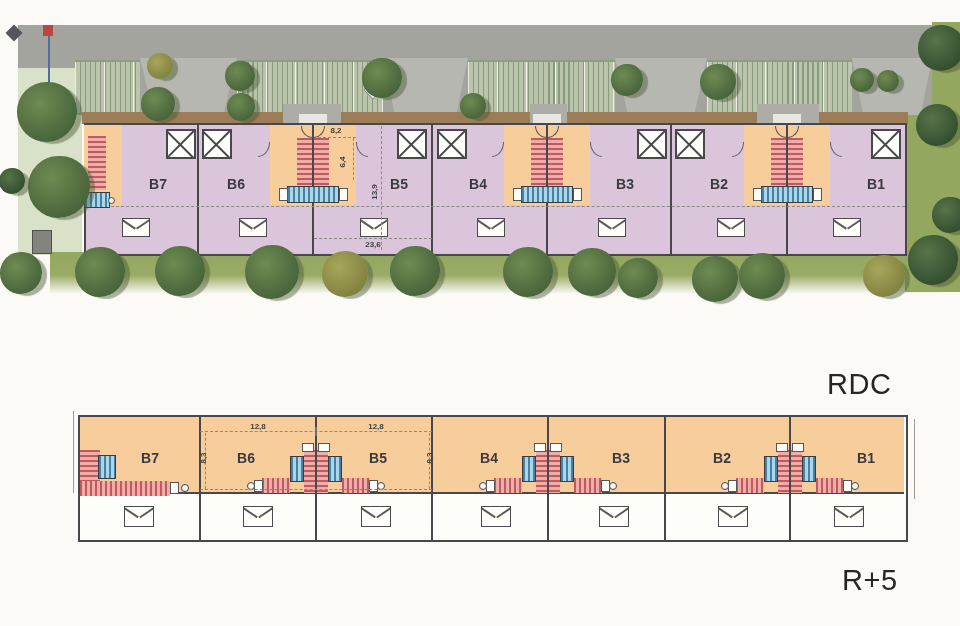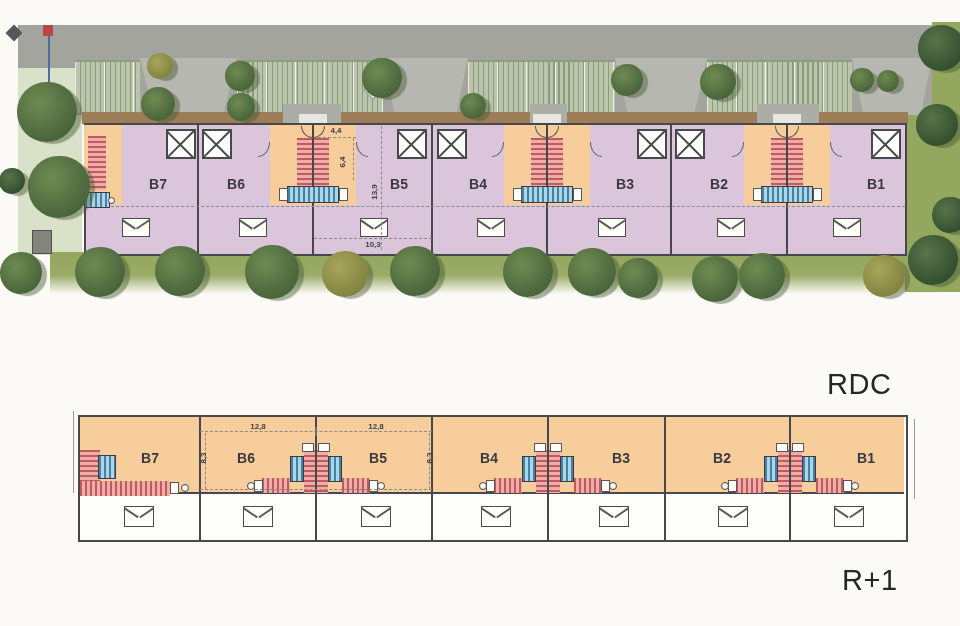--- a/index.html
+++ b/index.html
@@ -248,30 +248,30 @@
     <div class="abs tree" style="left: 739px; top: 253px; width: 46px; height: 46px;"></div>
     <div class="abs tree o" style="left: 863px; top: 255px; width: 42px; height: 42px;"></div>
     <div class="abs tree d" style="left: 908px; top: 235px; width: 50px; height: 50px;"></div>
     <div class="abs ulabel" style="left:158px;top:176px">B7</div>
     <div class="abs ulabel" style="left:236px;top:176px">B6</div>
     <div class="abs ulabel" style="left:399px;top:176px">B5</div>
     <div class="abs ulabel" style="left:478px;top:176px">B4</div>
     <div class="abs ulabel" style="left:625px;top:176px">B3</div>
     <div class="abs ulabel" style="left:719px;top:176px">B2</div>
     <div class="abs ulabel" style="left:876px;top:176px">B1</div>
-    <div class="abs dim" style="left:336px;top:130px">4,4</div>
+    <div class="abs dim" style="left:336px;top:130px">8,2</div>
     <div class="abs dim rot" style="left:342px;top:162px">6,4</div>
     <div class="abs dim rot" style="left:374px;top:192px">13,9</div>
-    <div class="abs dim" style="left:373px;top:244px">10,3</div>
+    <div class="abs dim" style="left:373px;top:244px">23,6</div>
     <div class="abs ulabel" style="left:150px;top:450px">B7</div>
     <div class="abs ulabel" style="left:246px;top:450px">B6</div>
     <div class="abs ulabel" style="left:378px;top:450px">B5</div>
     <div class="abs ulabel" style="left:489px;top:450px">B4</div>
     <div class="abs ulabel" style="left:621px;top:450px">B3</div>
     <div class="abs ulabel" style="left:722px;top:450px">B2</div>
     <div class="abs ulabel" style="left:866px;top:450px">B1</div>
     <div class="abs dim" style="left:258px;top:426px">12,8</div>
     <div class="abs dim" style="left:376px;top:426px">12,8</div>
     <div class="abs dim rot" style="left:203px;top:458px">8,3</div>
     <div class="abs dim rot" style="left:429px;top:458px">8,3</div>
     <div class="abs title" style="left:827px;top:368px">RDC</div>
-    <div class="abs title" style="left:842px;top:564px">R+1</div>
+    <div class="abs title" style="left:842px;top:564px">R+5</div>
   </div>
 
 </body></html>

